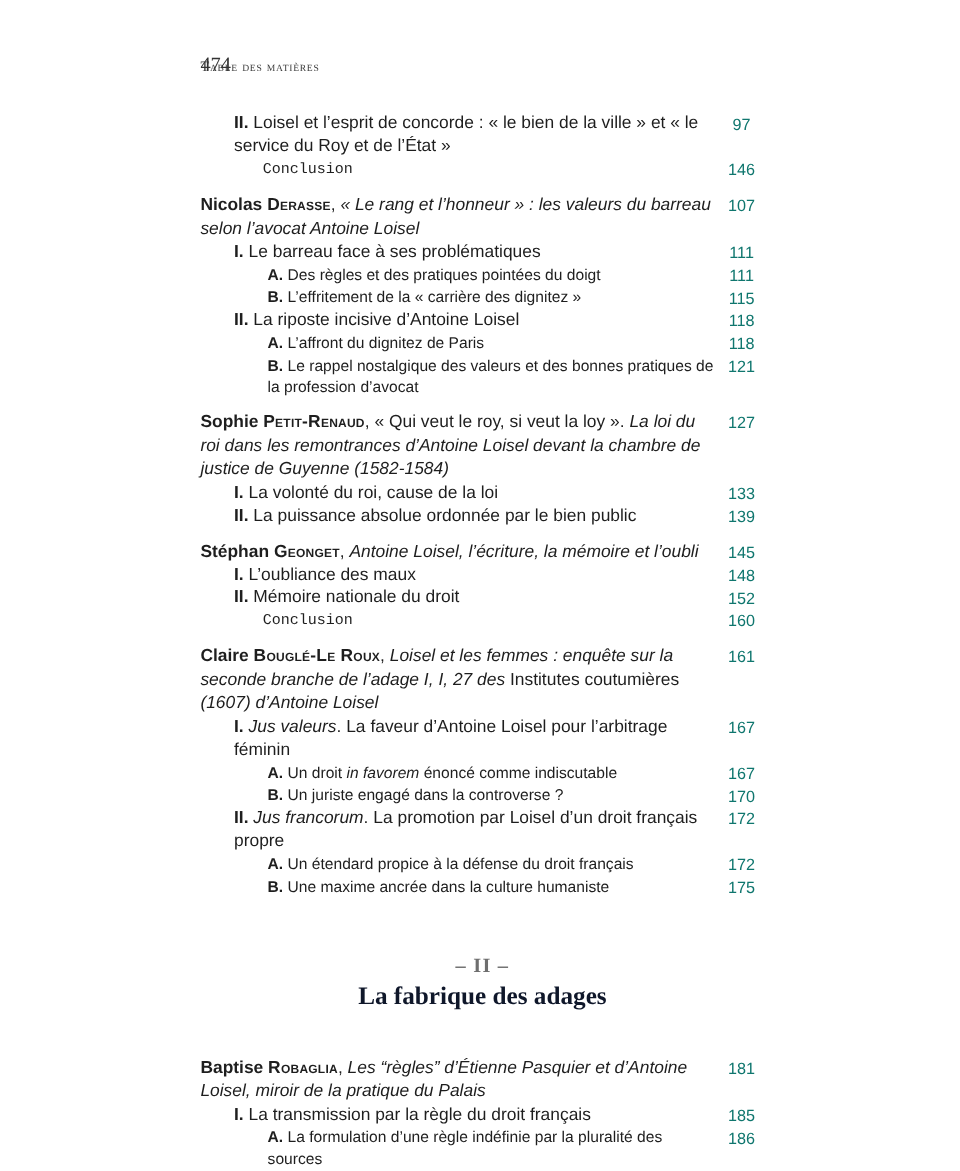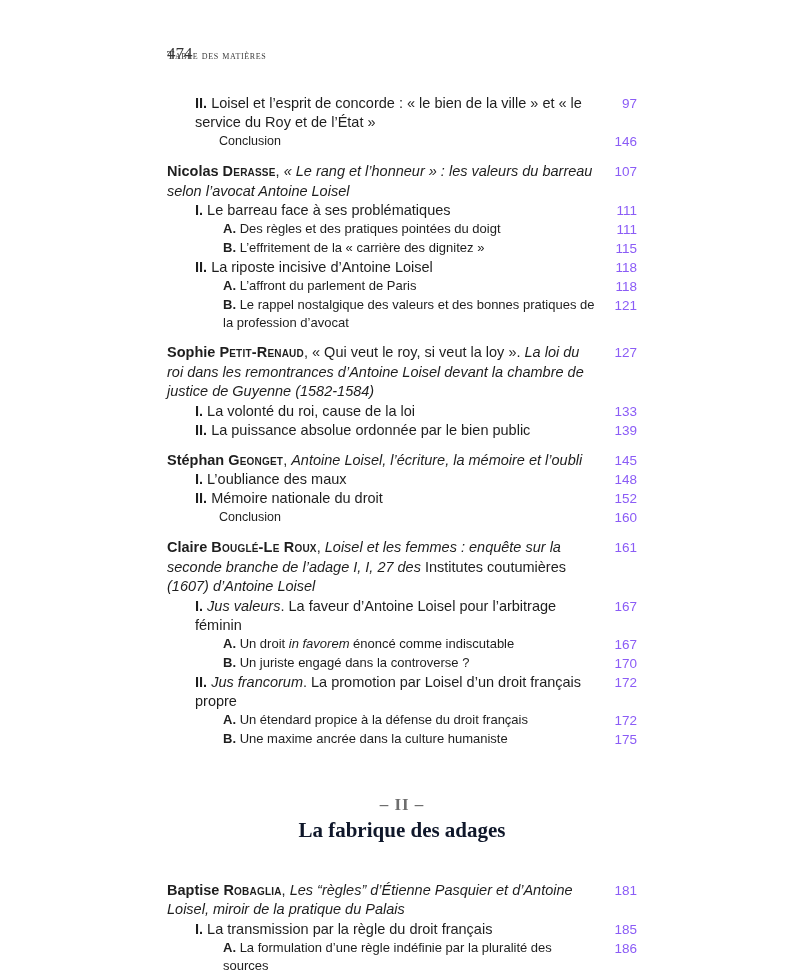--- a/index.html
+++ b/index.html
@@ -46,32 +46,32 @@
     margin: 28px 0 0 167px;
   }
   .row {
     display: flex;
     align-items: flex-start;
   }
   .row .txt { flex: 1 1 auto; }
   .row .pg {
     flex: 0 0 38px;
     width: 38px;
-    text-align: right;
+    text-align: center;
     font-size: 13.5px;
     line-height: 19px;
-    color: #8b5cf6;
+    color: #0f766e;
   }
   .row.author { font-size: 14.5px; line-height: 19.5px; margin-top: 11px; }
   .row.l1     { font-size: 14.5px; line-height: 19px; }
   .row.l1 .txt { padding-left: 28px; }
   .row.l2     { font-size: 13px;   line-height: 18px; }
   .row.l2 .txt { padding-left: 56px; }
   .row.conclusion { font-size: 12.5px; line-height: 18px; }
-  .row.conclusion .txt { padding-left: 52px; }
+  .row.conclusion .txt { padding-left: 52px; font-family: Liberation Mono, monospace; }
   
   .sg-b  { font-weight: 700; }
   .sg-sc { font-weight: 700; font-variant: small-caps; letter-spacing: 0.2px; }
   .sg-i  { font-style: italic; }
   .sg-r  { }
   
   .part {
     text-align: center;
     margin: 46px 0 38px 0;
     font-family: "Liberation Serif", serif;
@@ -122,21 +122,21 @@
       </div>
       <div class="row l2">
         <div class="txt"><span class="sg-b">B. </span><span class="sg-r">L’effritement de la « carrière des dignitez »</span></div>
         <div class="pg">115</div>
       </div>
       <div class="row l1">
         <div class="txt"><span class="sg-b">II. </span><span class="sg-r">La riposte incisive d’Antoine Loisel</span></div>
         <div class="pg">118</div>
       </div>
       <div class="row l2">
-        <div class="txt"><span class="sg-b">A. </span><span class="sg-r">L’affront du parlement de Paris</span></div>
+        <div class="txt"><span class="sg-b">A. </span><span class="sg-r">L’affront du dignitez de Paris</span></div>
         <div class="pg">118</div>
       </div>
       <div class="row l2">
         <div class="txt"><span class="sg-b">B. </span><span class="sg-r">Le rappel nostalgique des valeurs et des bonnes pratiques de la profession d’avocat</span></div>
         <div class="pg">121</div>
       </div>
       <div class="row author">
         <div class="txt"><span class="sg-b">Sophie </span><span class="sg-sc">Petit-Renaud</span><span class="sg-r">, « Qui veut le roy, si veut la loy ». </span><span class="sg-i">La loi du roi dans les remontrances d’Antoine Loisel devant la chambre de justice de Guyenne (1582-1584)</span></div>
         <div class="pg">127</div>
       </div>

